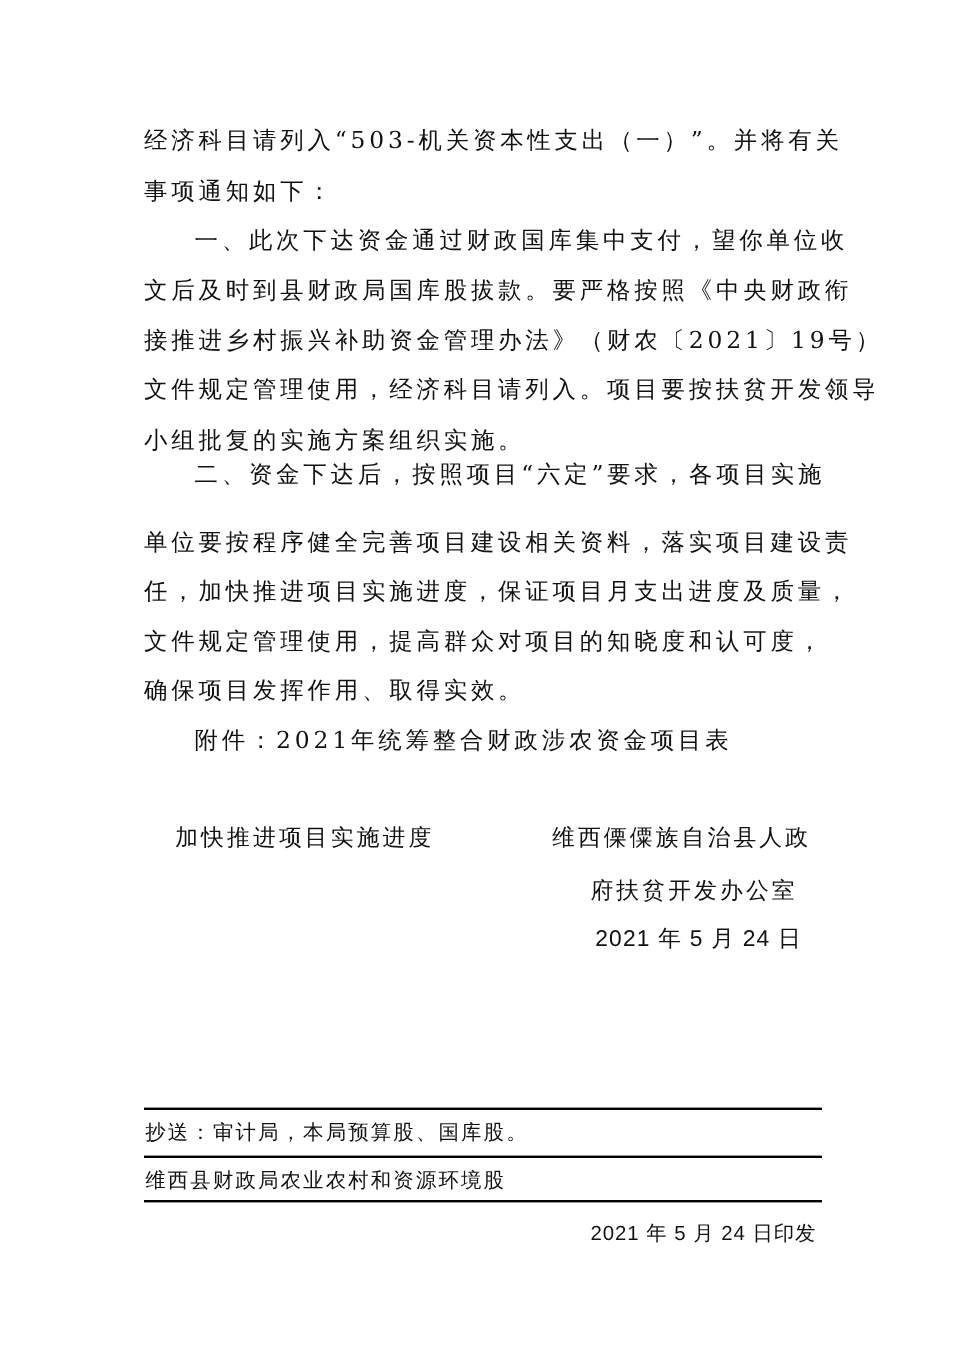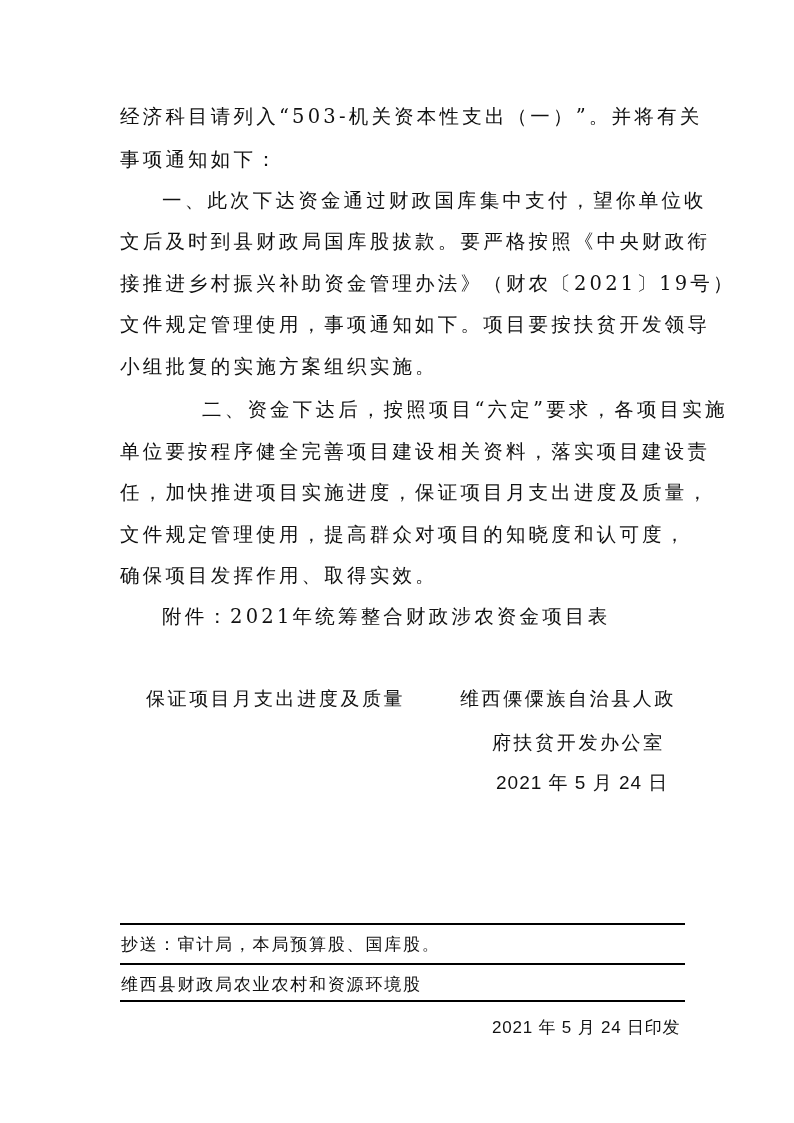--- a/index.html
+++ b/index.html
@@ -21,32 +21,32 @@
 </head>
 <body>
 
 <div>
   <div class="line" style="top:105px;">经济科目请列入“503-机关资本性支出（一）”。并将有关</div>
   <div class="line" style="top:148px;">事项通知如下：</div>
 
   <div class="line" style="top:189px; left:162px; width:520px;">一、此次下达资金通过财政国库集中支付，望你单位收</div>
   <div class="line" style="top:230px;">文后及时到县财政局国库股拔款。要严格按照《中央财政衔</div>
   <div class="line" style="top:272px;">接推进乡村振兴补助资金管理办法》（财农〔2021〕19号）</div>
-  <div class="line" style="top:313px;">文件规定管理使用，事项通知如下。项目要按扶贫开发领导</div>
+  <div class="line" style="top:313px;">文件规定管理使用，经济科目请列入。项目要按扶贫开发领导</div>
   <div class="line" style="top:355px;">小组批复的实施方案组织实施。</div>
 
-  <div class="line" style="top:398px; left:162px; width:520px;margin-left:40px;">二、资金下达后，按照项目“六定”要求，各项目实施</div>
+  <div class="line" style="top:384px; left:162px; width:520px;">二、资金下达后，按照项目“六定”要求，各项目实施</div>
   <div class="line" style="top:440px;">单位要按程序健全完善项目建设相关资料，落实项目建设责</div>
   <div class="line" style="top:481px;">任，加快推进项目实施进度，保证项目月支出进度及质量，</div>
   <div class="line" style="top:523px;">文件规定管理使用，提高群众对项目的知晓度和认可度，</div>
   <div class="line" style="top:564px;">确保项目发挥作用、取得实效。</div>
 
   <div class="line" style="top:605px; left:162px; width:520px;">附件：2021年统筹整合财政涉农资金项目表</div>
 
-  <div class="sig" style="top:686px; left:146px;">保证项目月支出进度及质量</div>
+  <div class="sig" style="top:686px; left:146px;">加快推进项目实施进度</div>
   <div class="sig" style="top:686px; left:460px;">维西傈僳族自治县人政</div>
   <div class="sig" style="top:730px; left:492px;">府扶贫开发办公室</div>
   <div class="sig sans" style="top:771px; left:496px; letter-spacing:1px;">2021 年 5 月 24 日</div>
 
   <div class="rule" style="top:923px; height:2px;"></div>
   <div class="foot" style="top:933px; left:121px;">抄送：审计局，本局预算股、国库股。</div>
   <div class="rule" style="top:963px; height:2px;"></div>
   <div class="foot" style="top:973px; left:121px;">维西县财政局农业农村和资源环境股</div>
   <div class="foot sans" style="top:973px; left:492px; letter-spacing:0.8px;margin-top:44px;">2021 年 5 月 24 日印发</div>
   <div class="rule" style="top:1000px; height:2px;"></div>

